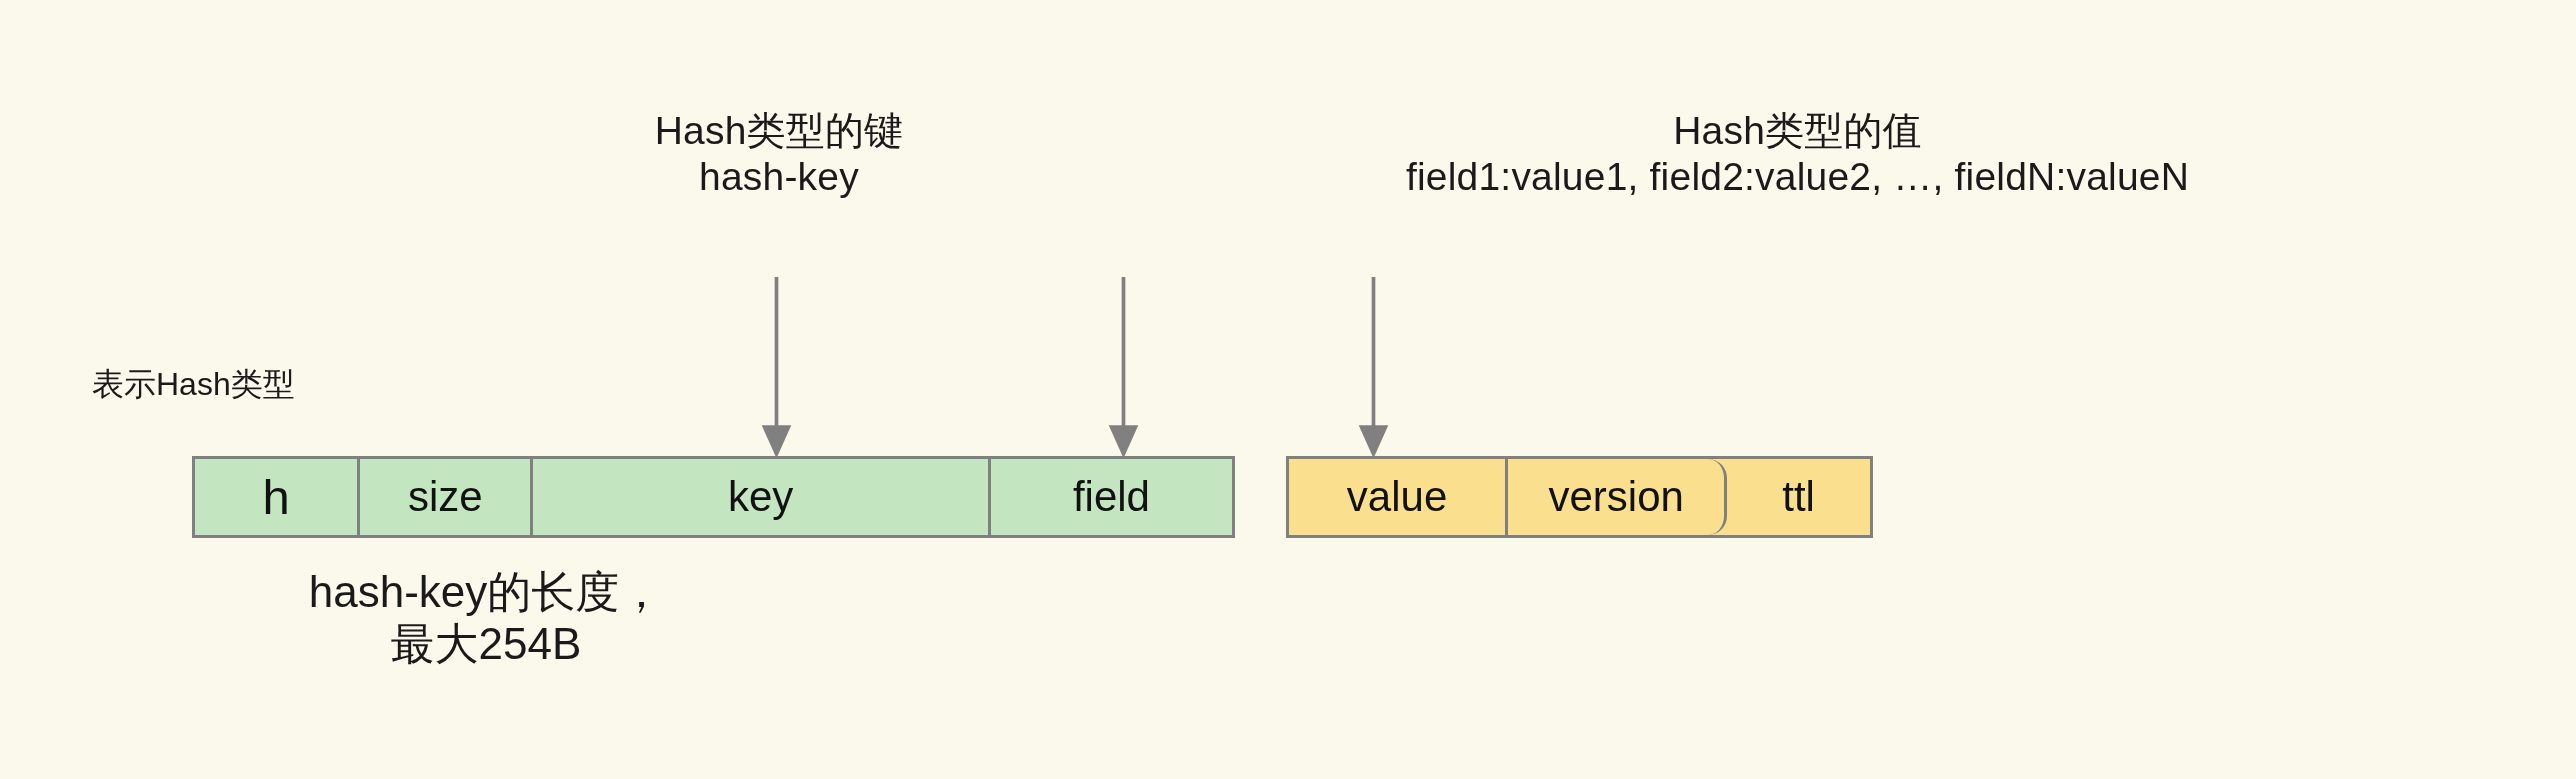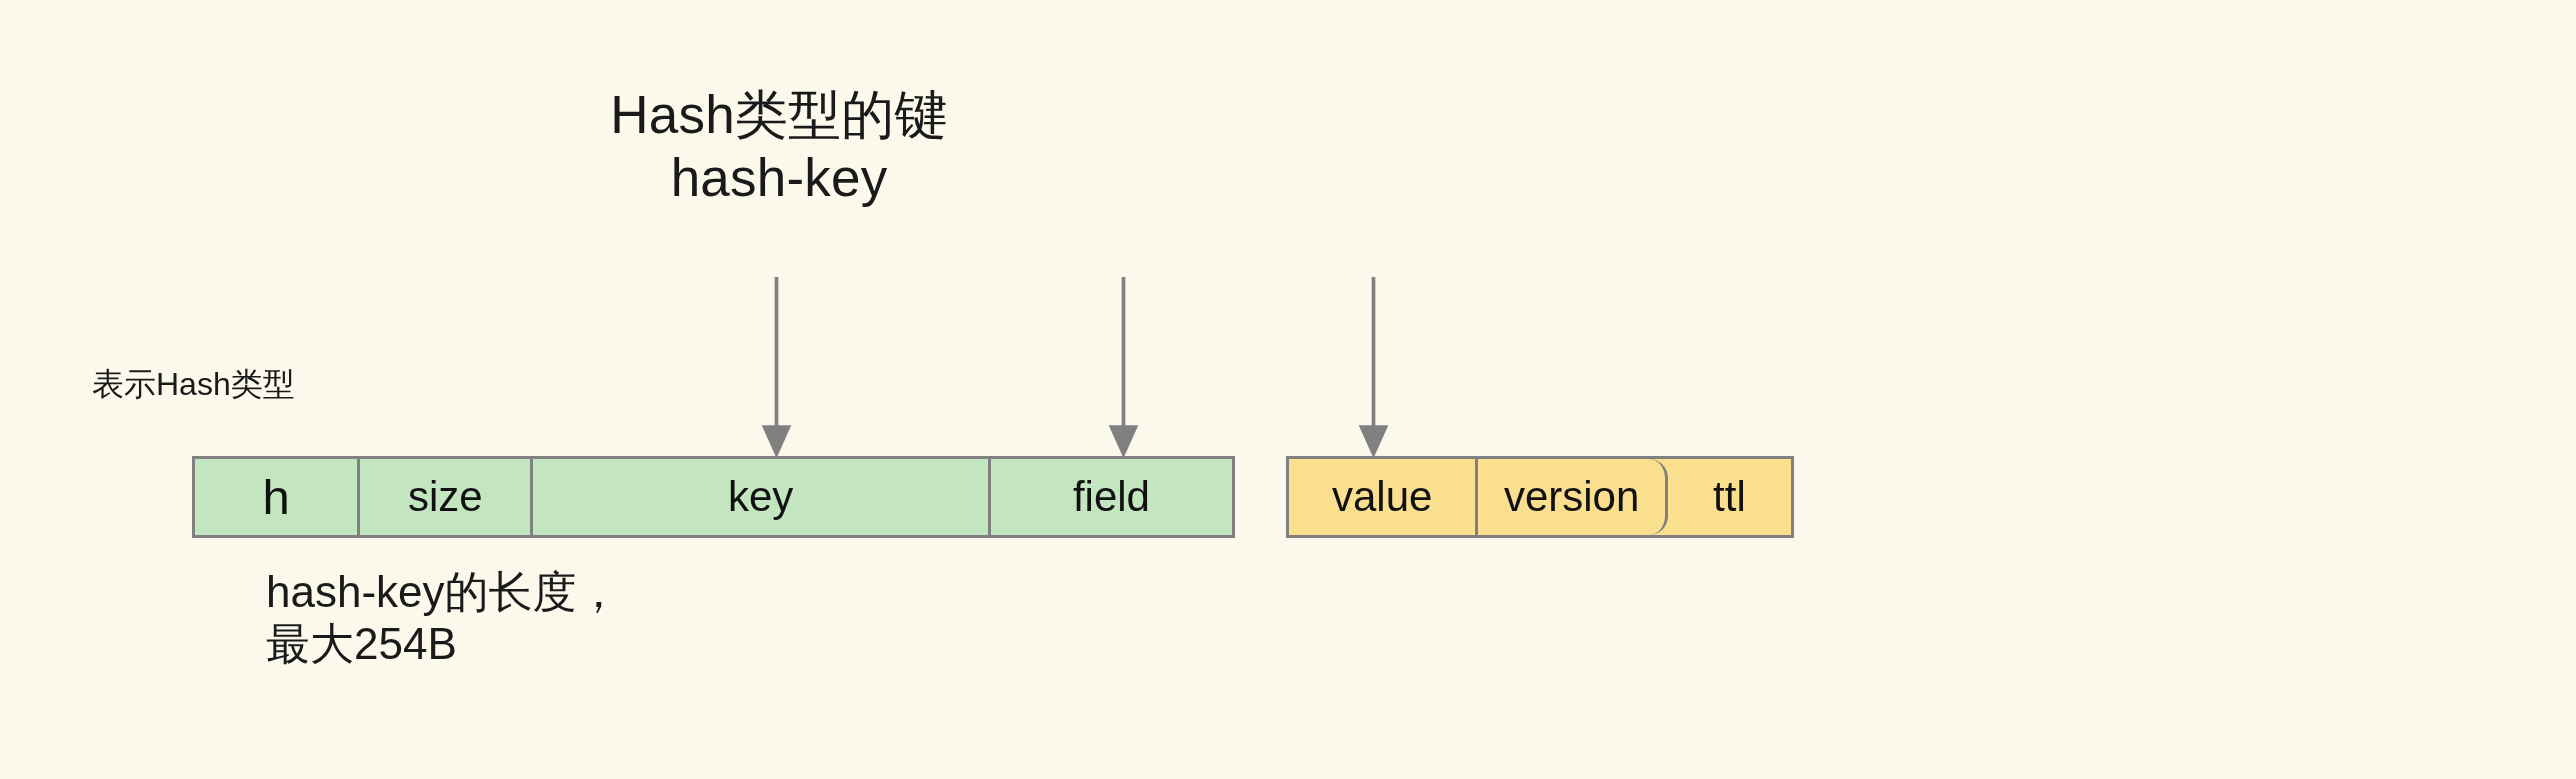--- a/index.html
+++ b/index.html
@@ -24,23 +24,24 @@
 
   .lbl {
     position: absolute;
     color: #1a1a1a;
     white-space: nowrap;
     line-height: 1.18;
   }
 
   
   .caption {
-    font-size: 53px;
+    font-size: 39px;
     text-align: center;
     letter-spacing: 0.2px;
+    margin-top: 24px;
   }
   .caption .l1 { display: block; }
   .caption .l2 { display: block; }
 
   #key-caption {
     left: 564px;
     top: 84px;
     width: 430px;
   }
   #value-caption {
@@ -55,20 +56,21 @@
     top: 366px;
     font-size: 32px;
   }
 
   
   #size-note {
     left: 266px;
     top: 566px;
     width: 440px;
     font-size: 44px;
+    text-align: center;
   }
   #size-note .l1 { display: block; }
   #size-note .l2 { display: block; }
 
   
   .record {
     position: absolute;
     top: 456px;
     height: 82px;
     display: flex;
@@ -88,21 +90,21 @@
   }
   .cell:last-child { border-right: none; }
 
   #key-record {
     left: 192px;
     width: 1043px;
     background: #c3e6c0;
   }
   #value-record {
     left: 1286px;
-    width: 508px;
+    width: 587px;
     background: #fadf8e;
   }
 
   .cell-h      { width: 172px; }
   .cell-size   { width: 180px; text-align: right; }
   .cell-key    { width: 476px; }
   .cell-field  { width: 251px; }
 
   .cell-value   { width: 227px; }
   .cell-version { width: 227px; border-radius: 19px; }
@@ -123,20 +125,24 @@
 </head>
 <body>
 
 <div id="stage">
 
   <div class="lbl caption" id="key-caption">
     <span class="l1">Hash类型的键</span>
     <span class="l2">hash-key</span>
   </div>
 
+  <div class="lbl caption" id="value-caption">
+    <span class="l1">Hash类型的值</span>
+    <span class="l2">field1:value1, field2:value2, …, fieldN:valueN</span>
+  </div>
 
   <div class="lbl" id="type-note">表示Hash类型</div>
 
   <svg class="arrow" id="arrow-key" viewBox="0 0 40 200" preserveAspectRatio="none">
     <line x1="20" y1="0" x2="20" y2="178" stroke="#808080" stroke-width="4"></line>
     <polygon points="20,198 4,162 36,162" fill="#808080"></polygon>
   </svg>
 
   <svg class="arrow" id="arrow-field" viewBox="0 0 40 200" preserveAspectRatio="none">
     <line x1="20" y1="0" x2="20" y2="178" stroke="#808080" stroke-width="4"></line>

